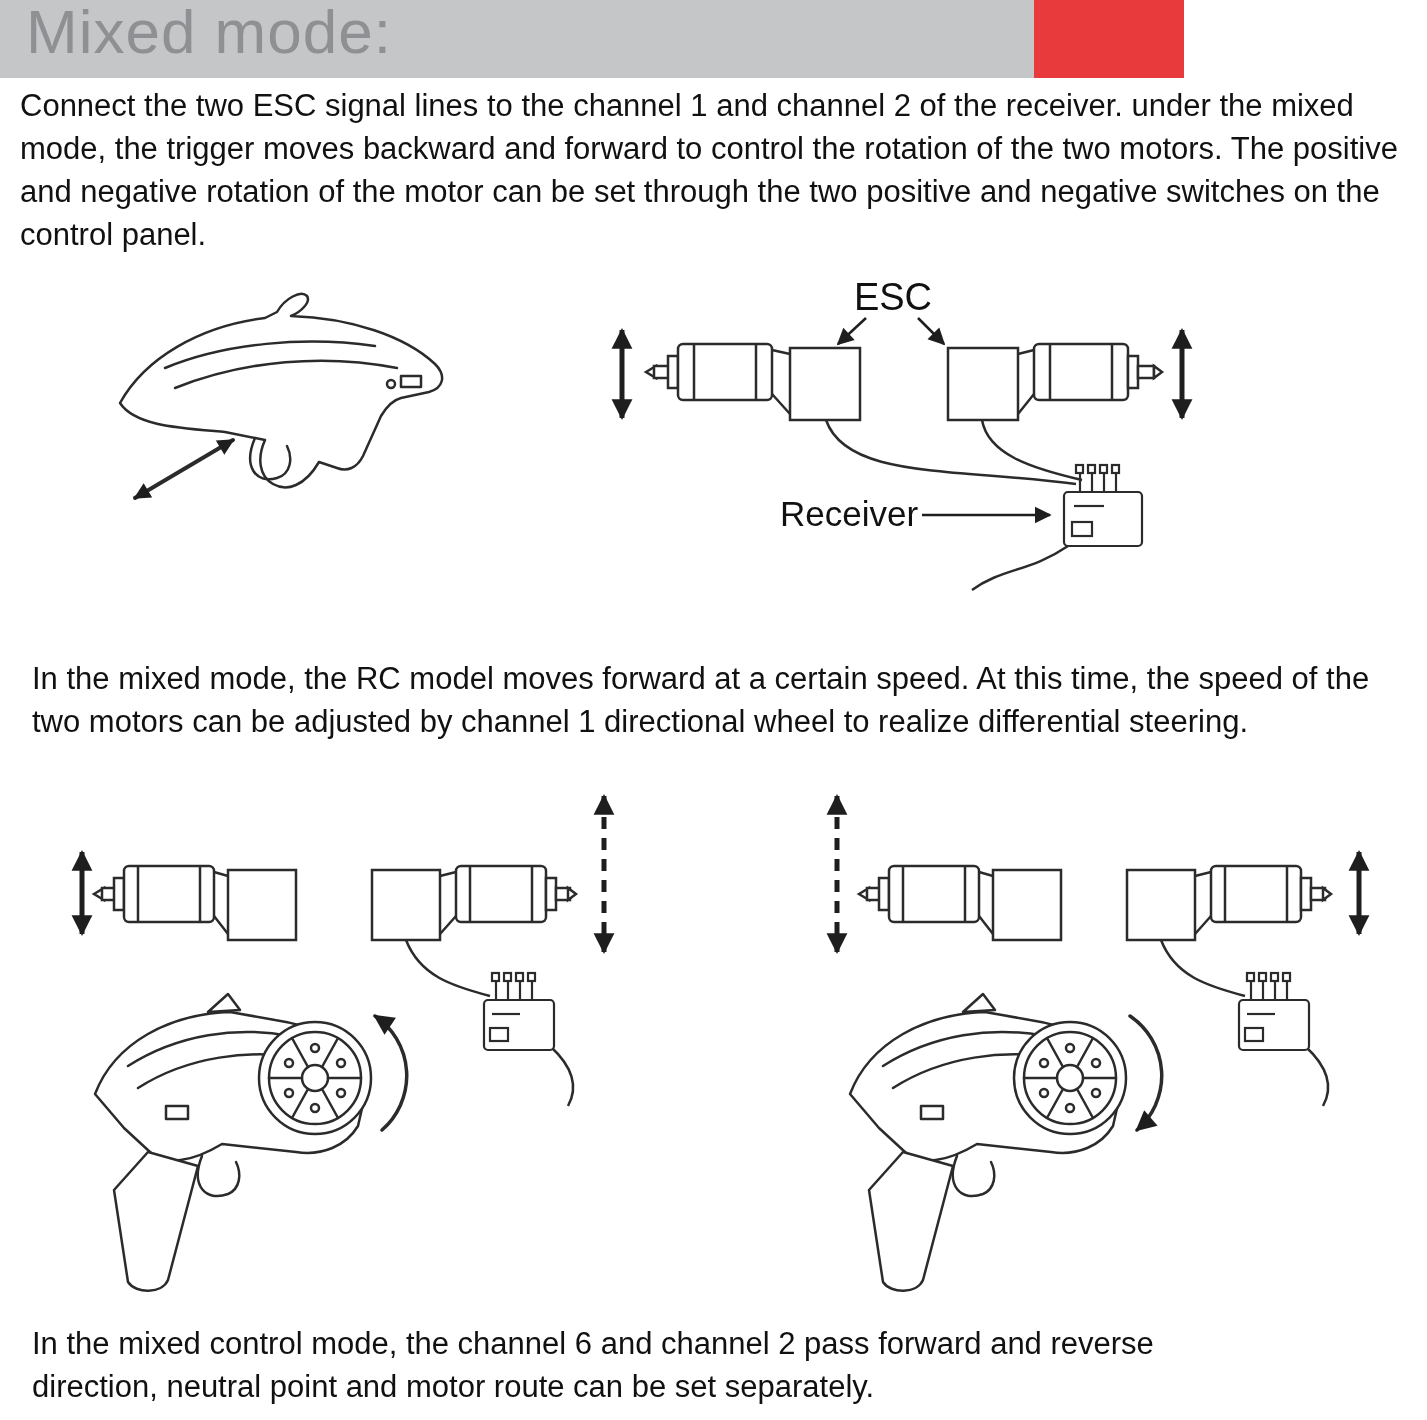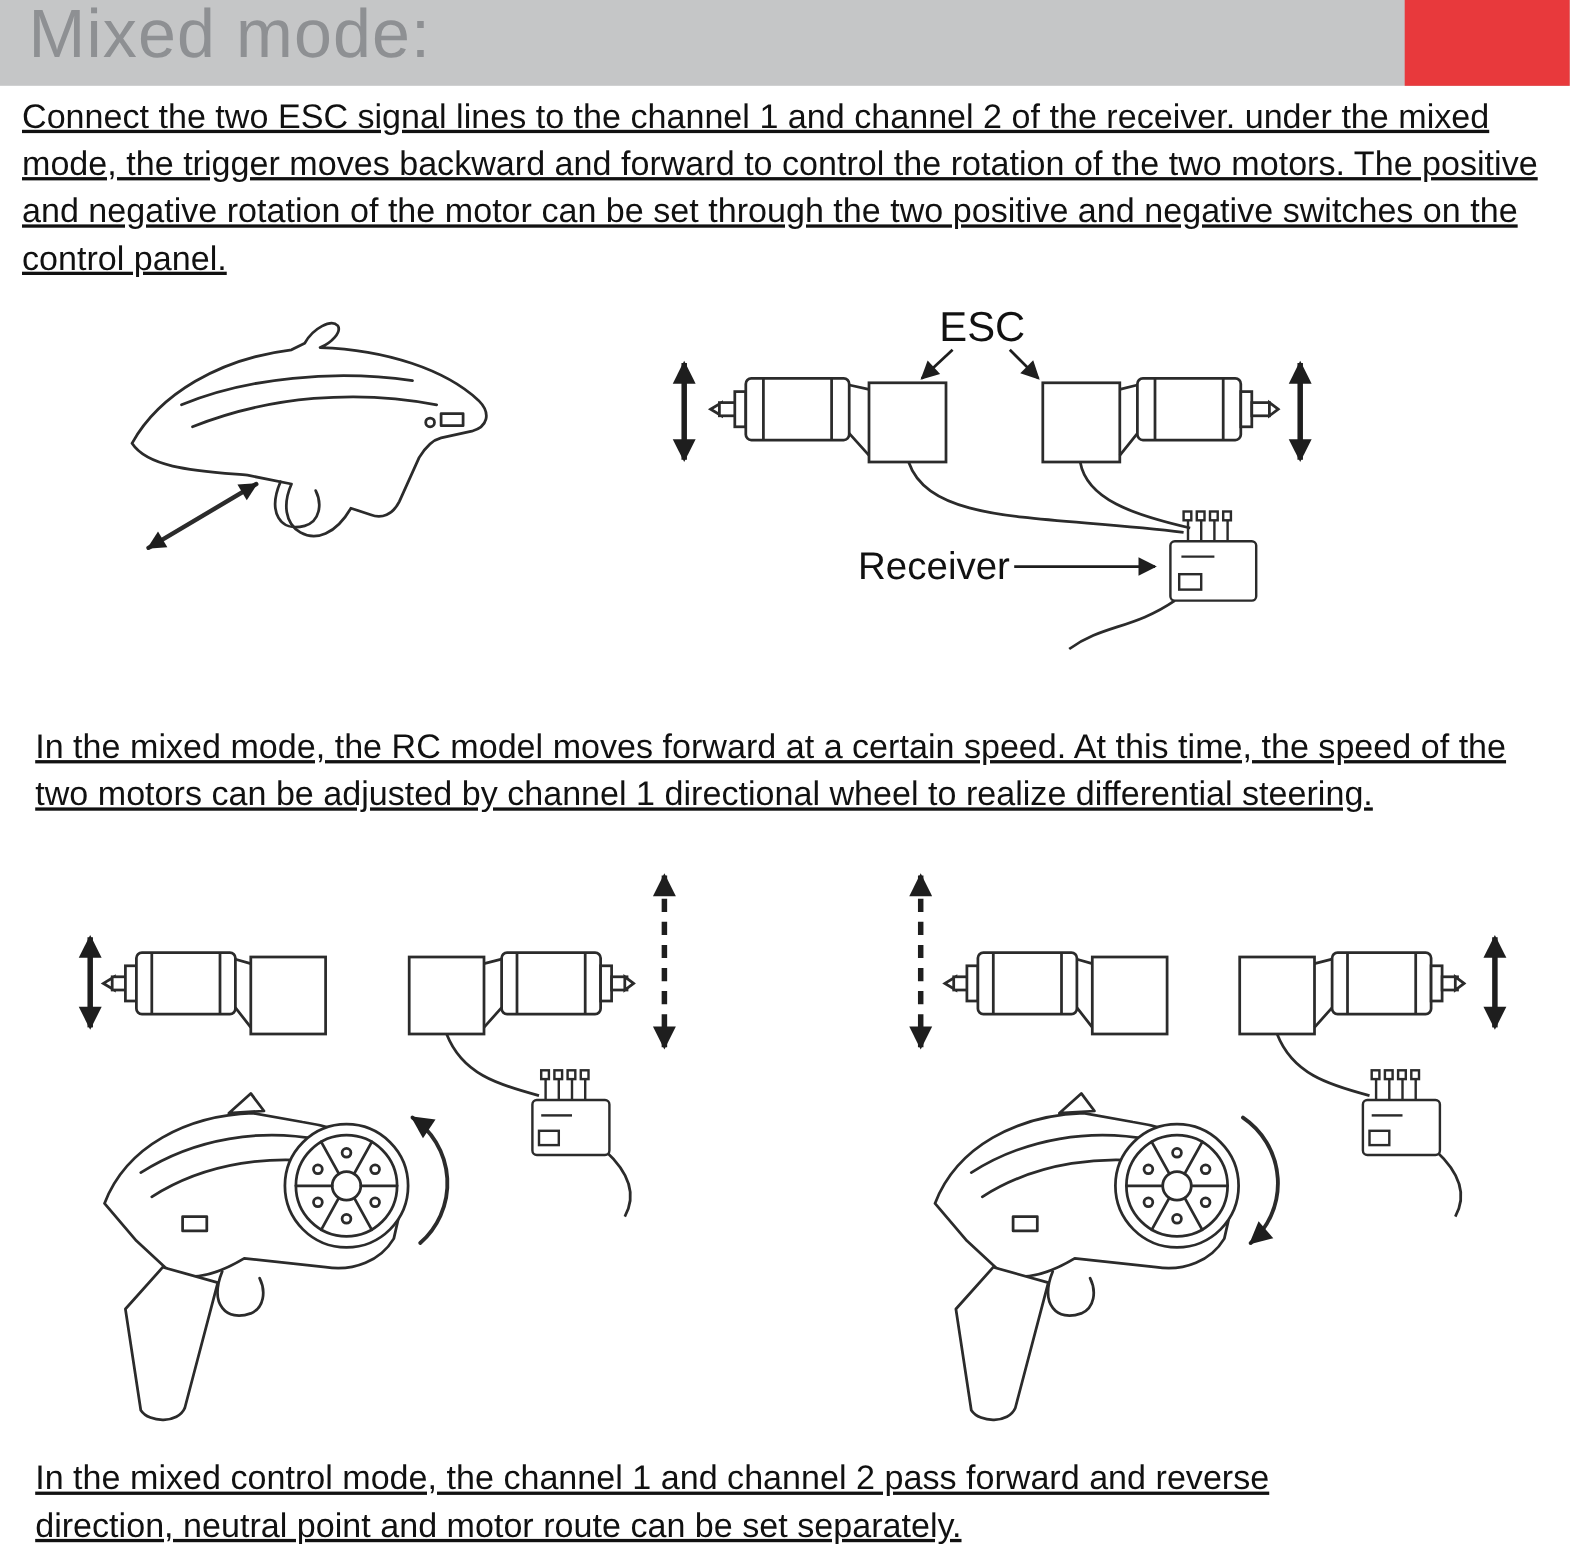--- a/index.html
+++ b/index.html
@@ -2,33 +2,33 @@
 <html><head>
 <meta charset="utf-8">
 <style>
   html,body { margin:0; padding:0; }
   body {
     width:1427px; height:1420px; position:relative; overflow:hidden;
     background:#ffffff; color:#111;
     font-family:"Liberation Sans", sans-serif;
   }
   .header {
-    position:absolute; top:0; left:0; width:1427px; height:78px;
+    position:absolute; top:0; left:0; width:1184px; height:78px;
     background:#c5c6c7;
   }
   .header .title {
     position:absolute; left:26px; top:-4px;
     font-size:62px; font-weight:500; color:#8e9093; letter-spacing:1px;
   }
   .red-block {
     position:absolute; right:0; top:0; width:150px; height:78px;
     background:#e8393c;
   }
   .para {
-    position:absolute; margin:0; font-size:31px; line-height:43px; color:#111;text-decoration:underline;
+    position:absolute; margin:0; font-size:31px; line-height:43px; color:#111;
   }
   .p1 { left:20px;  top:84px;   width:1390px; }
   .p2 { left:32px;  top:657px;  width:1370px; }
   .p3 { left:32px;  top:1322px; width:1210px; }
   svg.diag { position:absolute; left:0; }
   .diag1 { top:268px; width:1427px; height:372px; }
   .diag2 { top:782px; width:1427px; height:530px; }
   svg text { font-family:"Liberation Sans", sans-serif; }
 </style>
 </head>
@@ -291,13 +291,13 @@
           <circle cx="219" cy="69" r="4"></circle>
             <circle cx="245" cy="54" r="4"></circle>
             <circle cx="271" cy="69" r="4"></circle>
         </g>
       </g>
       <path d="M 305,22 A 72 72 0 0 1 312,136" stroke-width="3.5" marker-end="url(#ah2s)"></path>
     </g>
   </g>
 </svg>
 
-<p class="para p3">In the mixed control mode, the channel 1 and channel 2 pass forward and reverse direction, neutral point and motor route can be set separately.</p>
+<p class="para p3">In the mixed control mode, the channel 6 and channel 2 pass forward and reverse direction, neutral point and motor route can be set separately.</p>
 
 </body></html>

